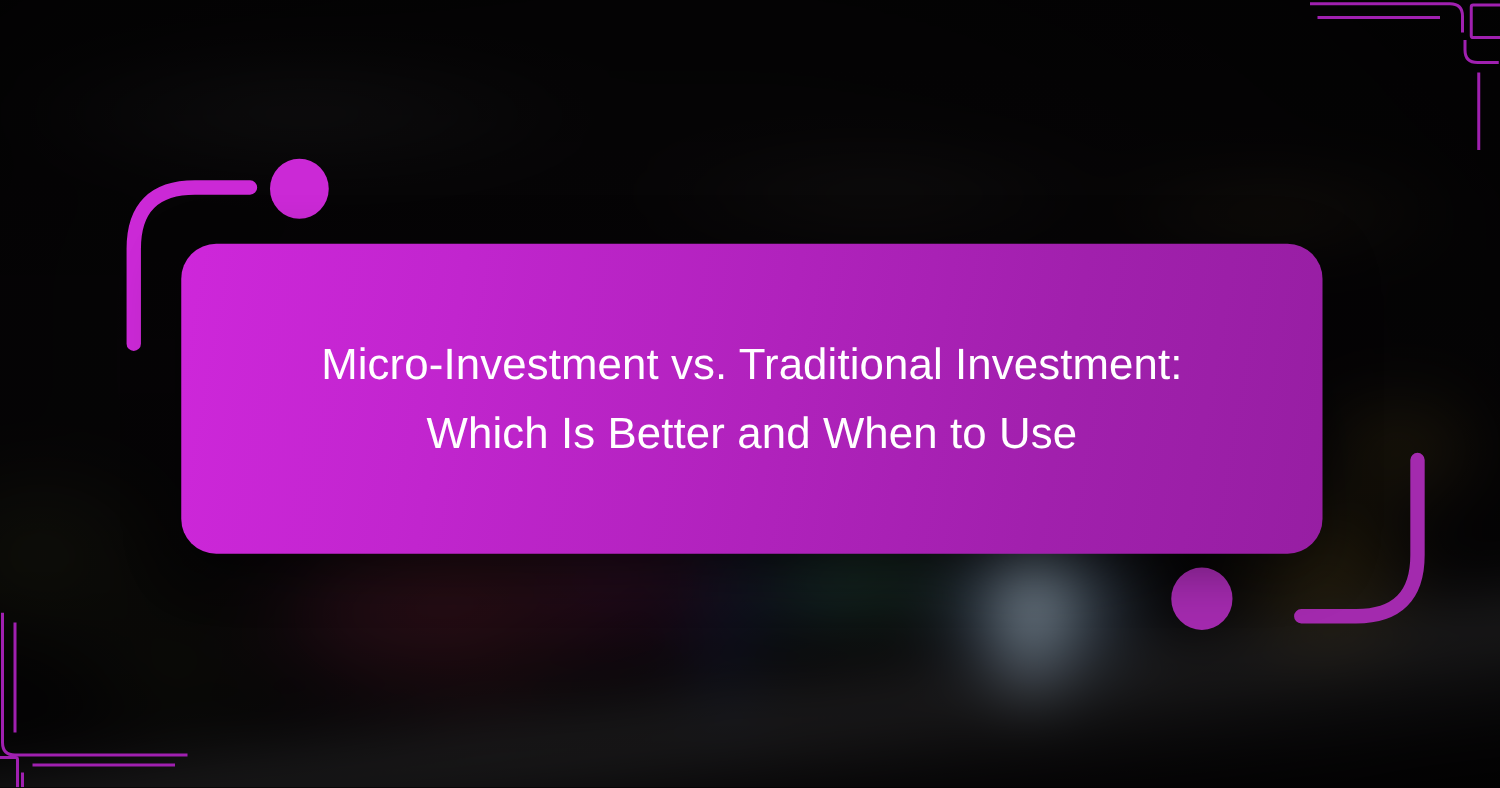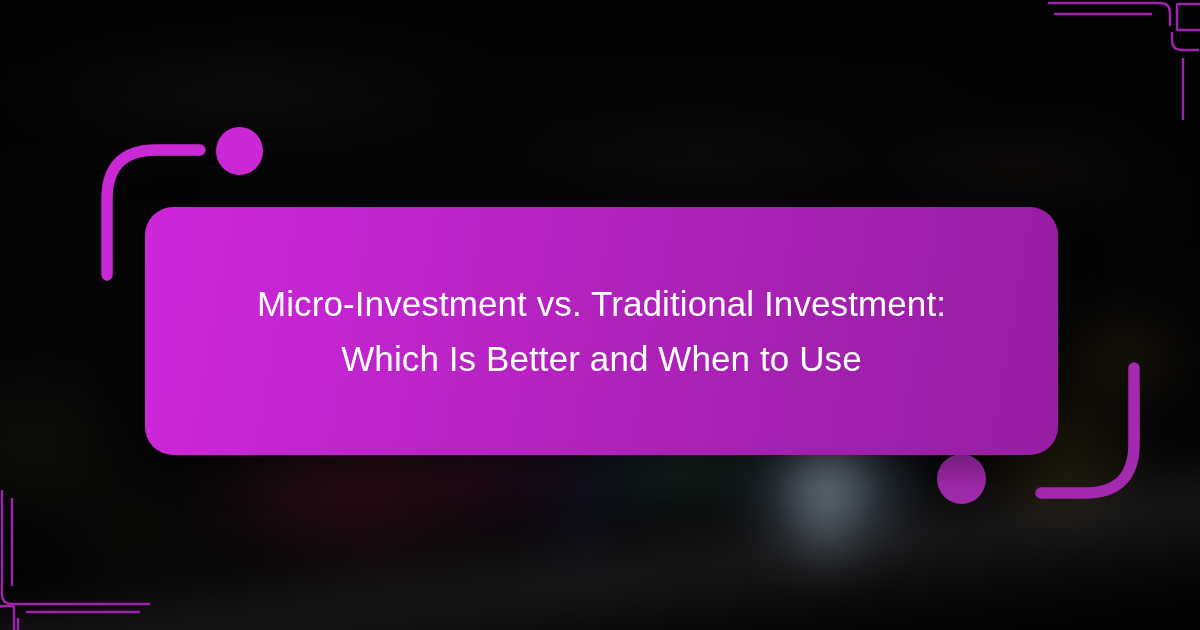--- a/index.html
+++ b/index.html
@@ -69,21 +69,21 @@
   .bracket-br { left:1030px; bottom:117px; }
 
   
   .dot { position:absolute; border-radius:50%; }
   .dot-tl { left:216px; top:127px; width:47px; height:48px; background:#CB29D6; }
   .dot-br { left:937px; top:454px; width:49px; height:50px; background:#A32AAE; }
 
   
   .title-card {
     position:absolute;
-    left:145px; top:207px;
+    left:145px; top:195px;
     width:913px; height:248px;
     border-radius:28px;
     background:linear-gradient(100deg, #CE27DA 0%, #C125CE 24%, #B022BC 52%, #A120AD 76%, #971EA3 100%);
     display:flex; align-items:center; justify-content:center;
     padding:0 46px;
     box-shadow:0 10px 44px rgba(0,0,0,0.40);
   }
   .title-text {
     color:#FFFFFF;
     font-size:35px;

